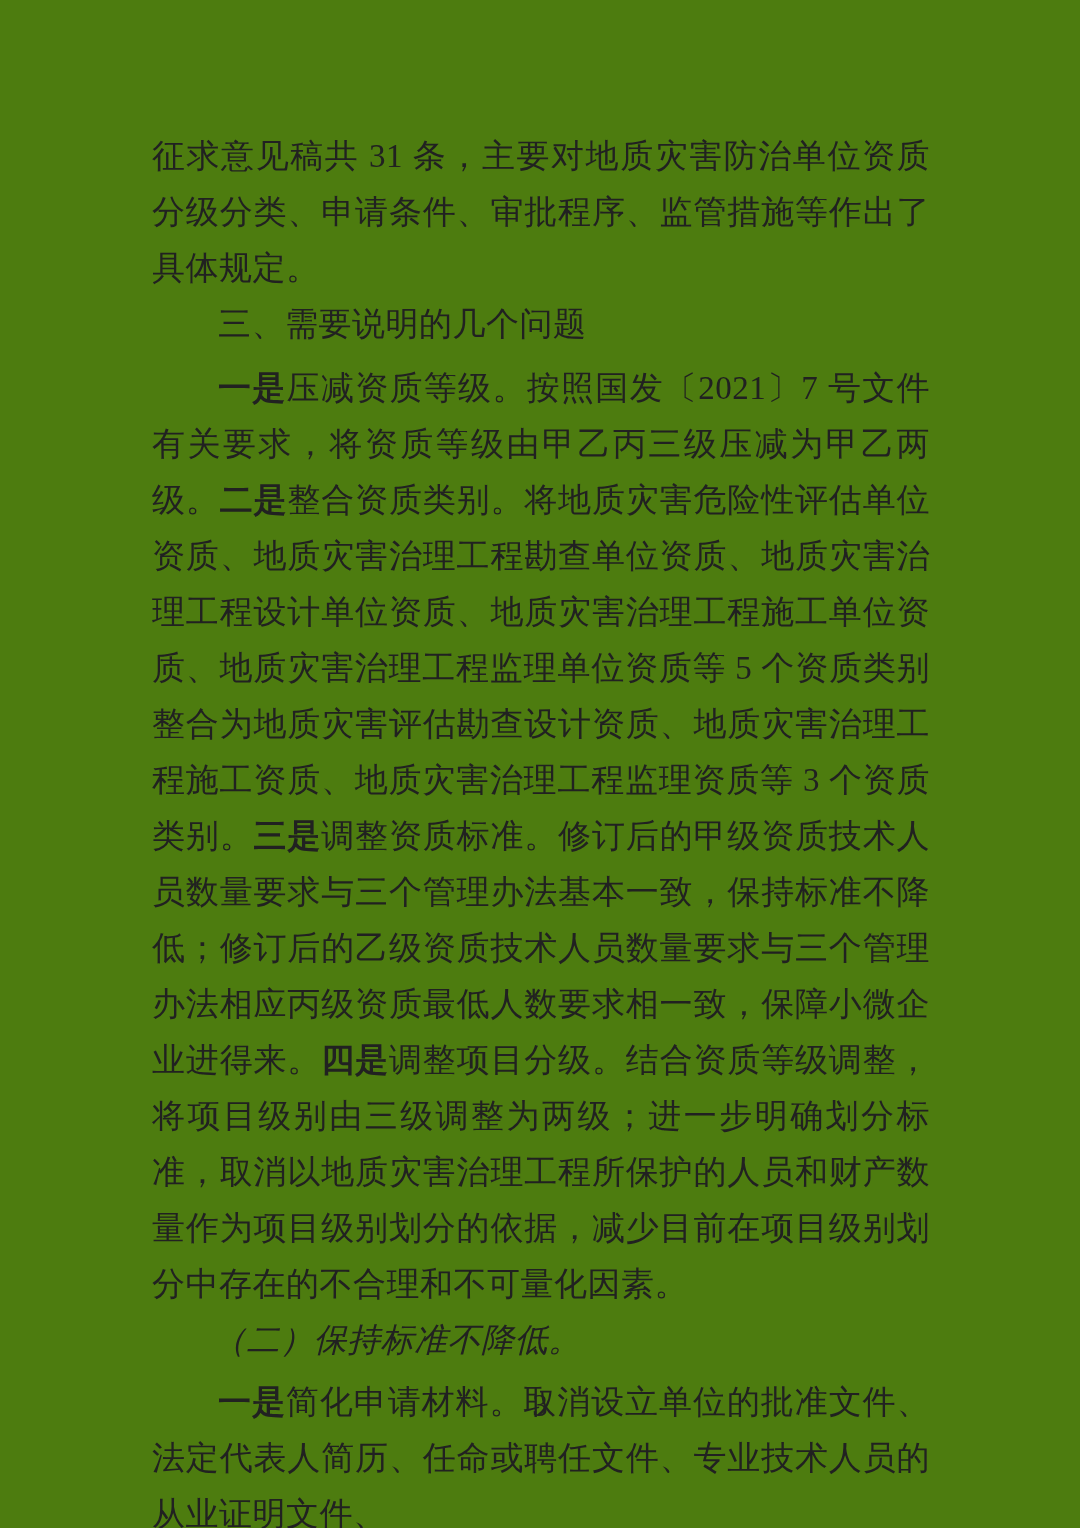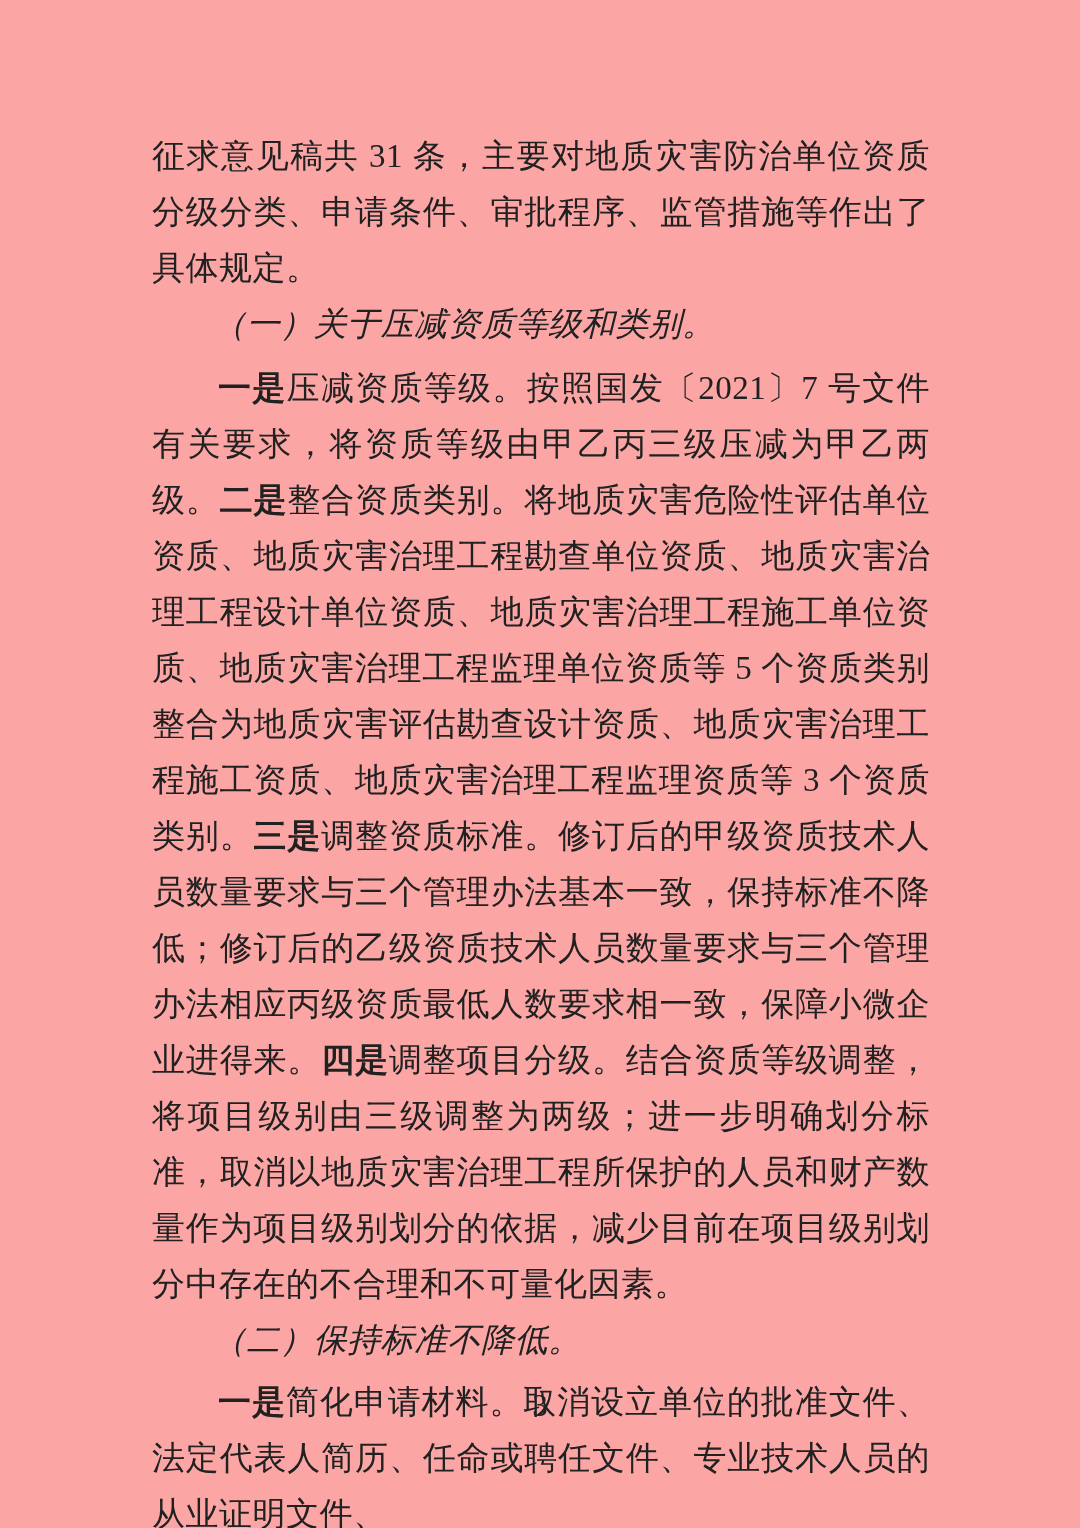--- a/index.html
+++ b/index.html
@@ -9,21 +9,21 @@
   body {
     width: 1080px;
     height: 1528px;
     background: #f2f2f2;
     font-family: "Liberation Serif", serif;
   }
   .page {
     position: relative;
     width: 1080px;
     height: 1528px;
-    background: #fca5a5;
+    background: #4d7c0f;
     color: #212121;
     overflow: hidden;
   }
   .content {
     position: absolute;
     left: 152px;
     top: 128px;
     width: 778px;
   }
   .content p,
@@ -83,22 +83,22 @@
 </head>
 <body>
 
 <div class="page">
   <div class="content">
 
     <p class="body-text">
       <span>征求意见稿共 31 条，主要对地质灾害防治单位资质分级分类、申请条件、审批程序、监管措施等作出了具体规定。</span>
     </p>
 
+    <h2 class="sec-heading">三、需要说明的几个问题</h2>
 
-    <h3 class="sub-heading">（一）关于压减资质等级和类别。</h3>
 
     <p class="body-text indent para-after-heading">
       <span class="em-run">一是</span><span>压减资质等级。按照国发〔2021〕7 号文件有关要求，将资质等级由甲乙丙三级压减为甲乙两级。</span><span class="em-run">二是</span><span>整合资质类别。将地质灾害危险性评估单位资质、地质灾害治理工程勘查单位资质、地质灾害治理工程设计单位资质、地质灾害治理工程施工单位资质、地质灾害治理工程监理单位资质等 5 个资质类别整合为地质灾害评估勘查设计资质、地质灾害治理工程施工资质、地质灾害治理工程监理资质等 3 个资质类别。</span><span class="em-run">三是</span><span>调整资质标准。修订后的甲级资质技术人员数量要求与三个管理办法基本一致，保持标准不降低；修订后的乙级资质技术人员数量要求与三个管理办法相应丙级资质最低人数要求相一致，保障小微企业进得来。</span><span class="em-run">四是</span><span>调整项目分级。结合资质等级调整，将项目级别由三级调整为两级；进一步明确划分标准，取消以地质灾害治理工程所保护的人员和财产数量作为项目级别划分的依据，减少目前在项目级别划分中存在的不合理和不可量化因素。</span>
     </p>
 
     <h3 class="sub-heading">（二）保持标准不降低。</h3>
 
     <p class="body-text indent para-after-heading-2">
       <span class="em-run">一是</span><span>简化申请材料。取消设立单位的批准文件、法定代表人简历、任命或聘任文件、专业技术人员的从业证明文件、</span>
     </p>

